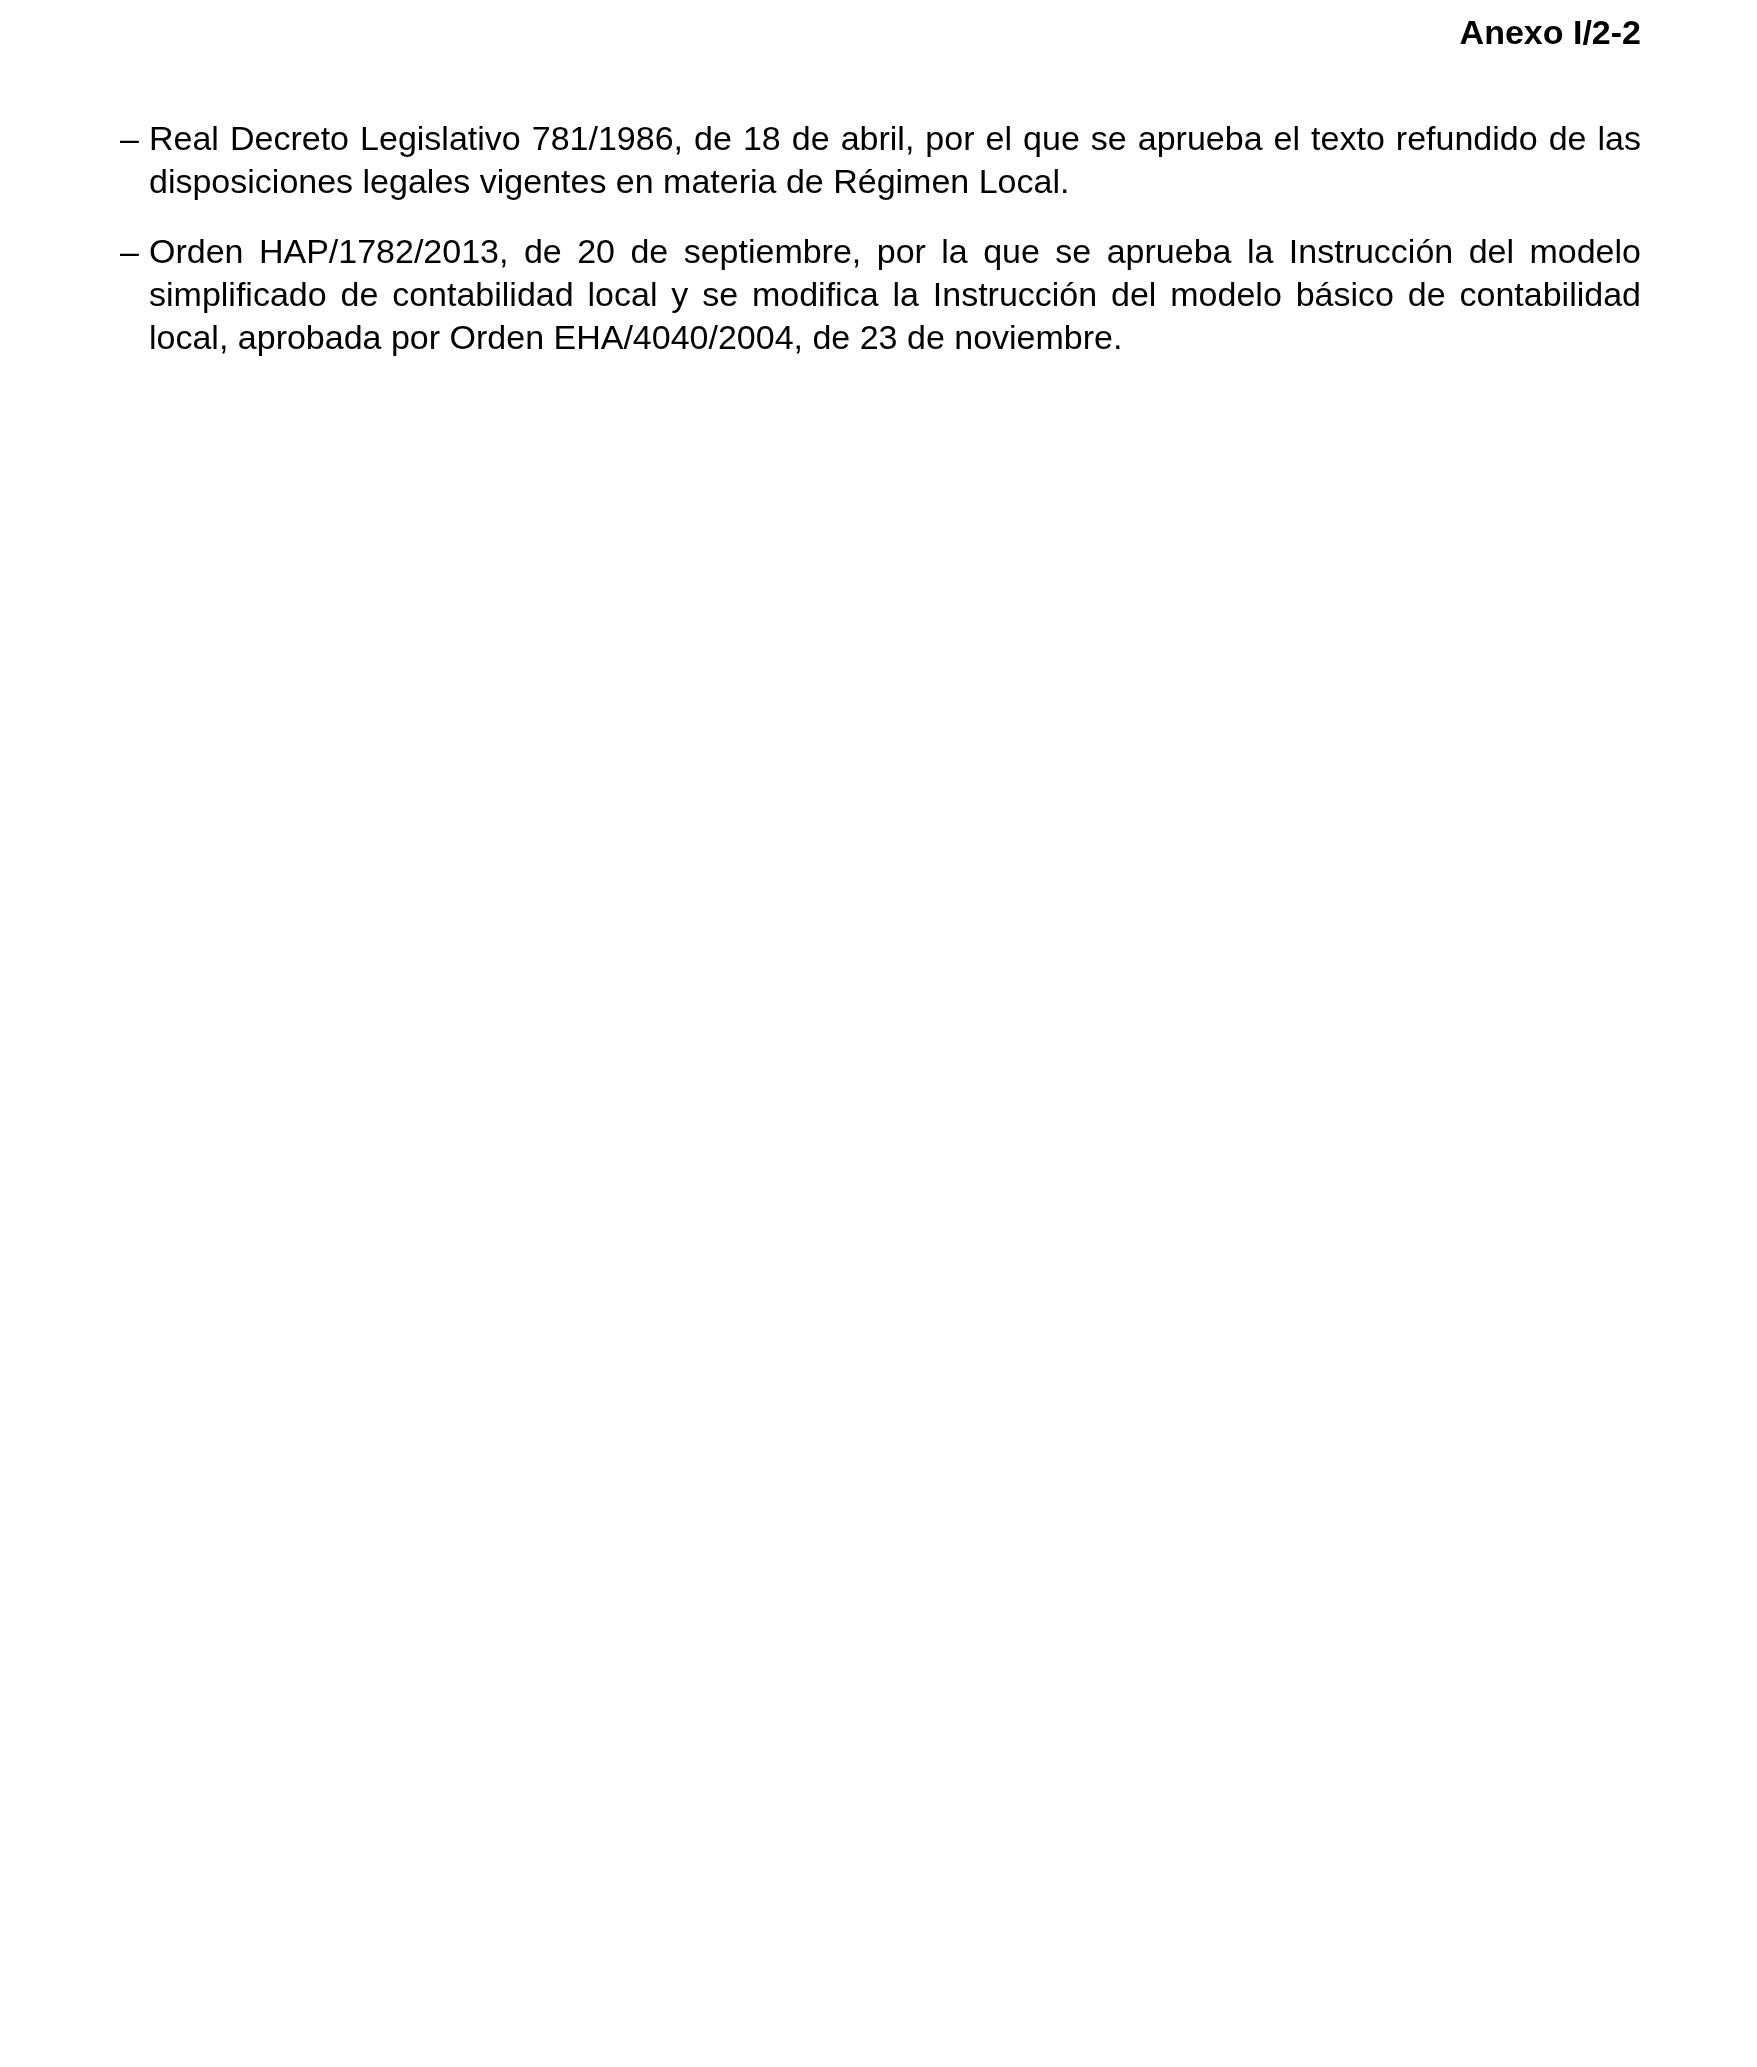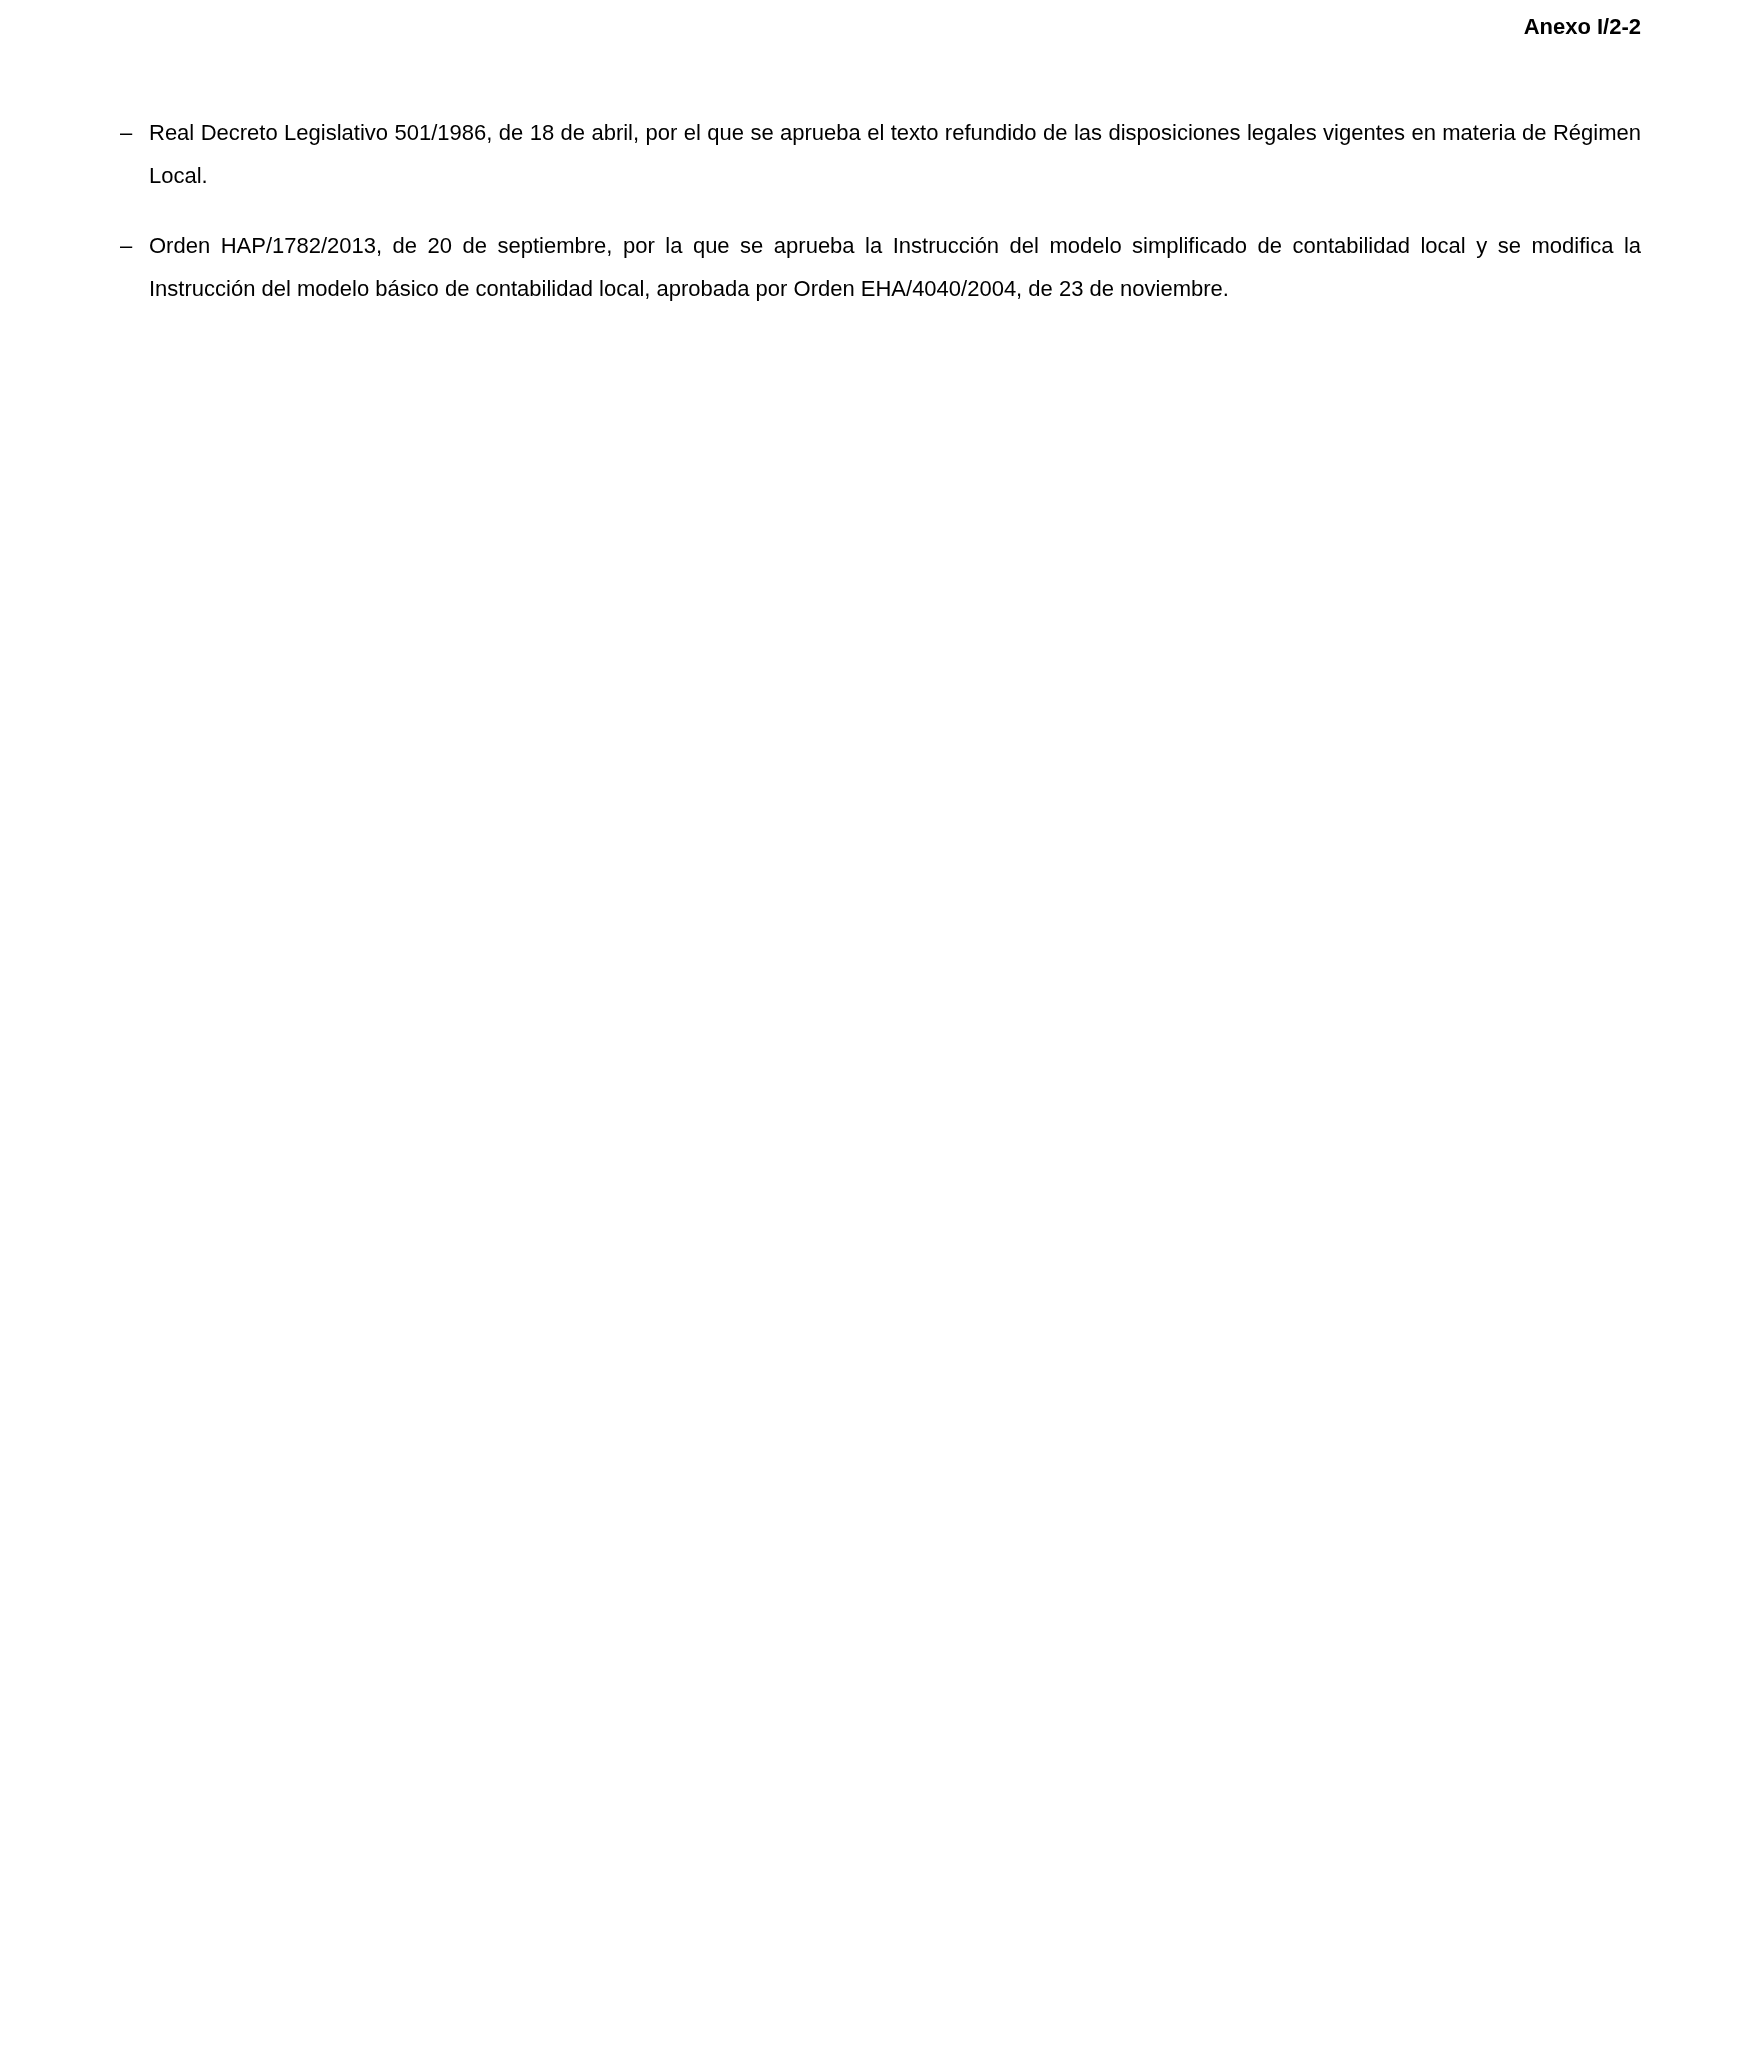--- a/index.html
+++ b/index.html
@@ -7,23 +7,23 @@
     padding: 0;
     background: #ffffff;
   }
   .page {
     position: relative;
     width: 1757px;
     height: 2067px;
     background: #ffffff;
     color: #000000;
     font-family: "Liberation Sans", sans-serif;
-    font-size: 22px;
+    font-size: 34px;
     box-sizing: border-box;
-    padding: 5px 116px 0 149px;
+    padding: 11px 116px 0 149px;
     overflow: hidden;
   }
   .annex-header {
     text-align: right;
     font-weight: bold;
     line-height: 43px;
     letter-spacing: 0;
   }
   .legal-list {
     margin-top: 63px;
@@ -48,21 +48,21 @@
 <body>
 
 <div class="page">
 
   <div class="annex-header">Anexo I/2-2</div>
 
   <div class="legal-list">
 
 
 
-    <div class="entry"><span class="marker">–</span><span>Real Decreto Legislativo 501/1986, de 18 de abril, por el que se aprueba el texto refundido de las disposiciones legales vigentes en materia de Régimen Local.</span></div>
+    <div class="entry"><span class="marker">–</span><span>Real Decreto Legislativo 781/1986, de 18 de abril, por el que se aprueba el texto refundido de las disposiciones legales vigentes en materia de Régimen Local.</span></div>
 
 
 
 
 
     <div class="entry"><span class="marker">–</span><span>Orden HAP/1782/2013, de 20 de septiembre, por la que se aprueba la Instrucción del modelo simplificado de contabilidad local y se modifica la Instrucción del modelo básico de contabilidad local, aprobada por Orden EHA/4040/2004, de 23 de noviembre.</span></div>
 
   </div>
 
 </div>

